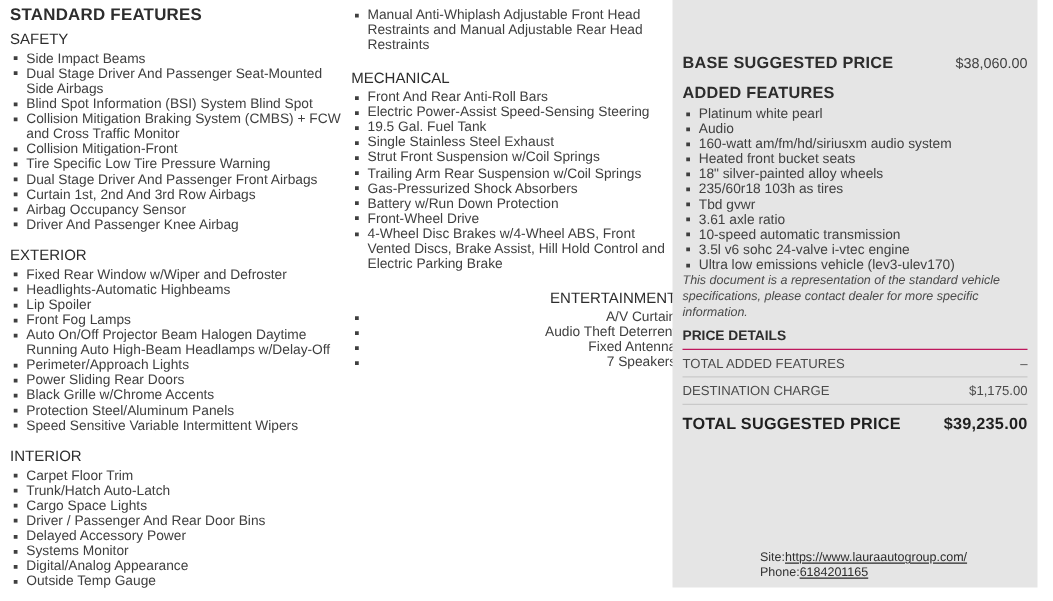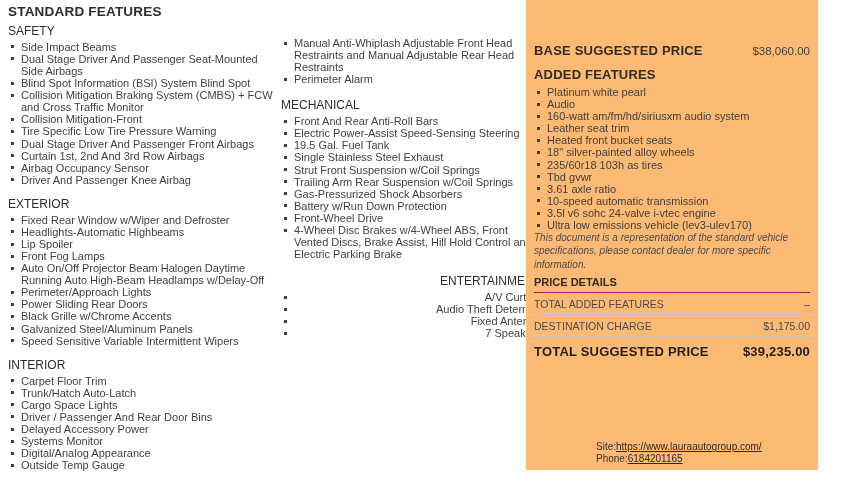--- a/index.html
+++ b/index.html
@@ -8,21 +8,21 @@
     font-family:"Liberation Sans", sans-serif;
     background:#ffffff;
     color:#3f3f3f;
     overflow:hidden;
   }
   .page { position:relative; width:842px; height:481px; background:#fff; }
 
   
   .col { position:absolute; }
   .col1 { left:8px; top:4px; width:266px; }
-  .col2 { left:281px; top:37px; width:260px; }
+  .col2 { left:281px; top:6px; width:260px; }
 
   .page-title {
     font-size:13.5px; font-weight:bold; color:#2d2d2d;
     letter-spacing:.2px; margin-bottom:6px;
   }
   .sec { margin-bottom:12px; }
   .sec-heading {
     font-size:12px; font-weight:normal; color:#2d2d2d;
     line-height:1.15; margin-bottom:2px;
   }
@@ -31,22 +31,22 @@
     position:relative; font-size:11px; line-height:12.1px;
     color:#3f3f3f; padding-left:13px;
   }
   ul.features li::before {
     content:""; position:absolute; left:3px; top:4.6px;
     width:3px; height:3px; background:#3f3f3f;
   }
 
   
   .price-panel {
-    position:absolute; left:526px; top:0; width:292px; height:470px;
-    background:#fdba74; padding:5px 8px 0 8px;
+    position:absolute; left:538px; top:0; width:292px; height:470px;
+    background:#e5e5e5; padding:5px 8px 0 8px;
   }
   .base-row { display:flex; justify-content:space-between; align-items:baseline; }
   .base-label { font-size:13px; font-weight:bold; color:#2d2d2d; letter-spacing:.2px; }
   .base-value { font-size:11.5px; color:#3f3f3f;margin-top:40px; }
   .added-heading {
     font-size:13px; font-weight:bold; color:#2d2d2d;
     letter-spacing:.2px; margin-top:9px; margin-bottom:4px;
   }
   .disclaimer {
     font-size:10px; font-style:italic; color:#4a4a4a;
@@ -101,21 +101,21 @@
       <ul class="features">
 
       <li>Fixed Rear Window w/Wiper and Defroster</li>
           <li>Headlights-Automatic Highbeams</li>
           <li>Lip Spoiler</li>
           <li>Front Fog Lamps</li>
           <li>Auto On/Off Projector Beam Halogen Daytime Running Auto High-Beam Headlamps w/Delay-Off</li>
           <li>Perimeter/Approach Lights</li>
           <li>Power Sliding Rear Doors</li>
           <li>Black Grille w/Chrome Accents</li>
-          <li>Galvanized Steel/Aluminum Panels</li>
+          <li>Protection Steel/Aluminum Panels</li>
           <li>Speed Sensitive Variable Intermittent Wipers</li>
         </ul>
     </section>
 
     <section class="sec">
       <div class="sec-heading">INTERIOR</div>
       <ul class="features">
 
       <li>Carpet Floor Trim</li>
           <li>Trunk/Hatch Auto-Latch</li>
@@ -127,21 +127,20 @@
           <li>Outside Temp Gauge</li>
         </ul>
     </section>
   </div>
 
   <div class="col col2">
     <section class="sec">
       <ul class="features">
 
       <li>Manual Anti-Whiplash Adjustable Front Head Restraints and Manual Adjustable Rear Head Restraints</li>
-          <li>Perimeter Alarm</li>
         </ul>
     </section>
 
     <section class="sec" style="margin-top:14px;">
       <div class="sec-heading">MECHANICAL</div>
       <ul class="features">
 
       <li>Front And Rear Anti-Roll Bars</li>
           <li>Electric Power-Assist Speed-Sensing Steering</li>
           <li>19.5 Gal. Fuel Tank</li>
@@ -172,21 +171,20 @@
       <span class="base-label">BASE SUGGESTED PRICE</span>
       <span class="base-value">$38,060.00</span>
     </div>
 
     <div class="added-heading">ADDED FEATURES</div>
     <ul class="features">
 
     <li>Platinum white pearl</li>
         <li>Audio</li>
         <li>160-watt am/fm/hd/siriusxm audio system</li>
-        <li>Leather seat trim</li>
         <li>Heated front bucket seats</li>
         <li>18" silver-painted alloy wheels</li>
         <li>235/60r18 103h as tires</li>
         <li>Tbd gvwr</li>
         <li>3.61 axle ratio</li>
         <li>10-speed automatic transmission</li>
         <li>3.5l v6 sohc 24-valve i-vtec engine</li>
         <li>Ultra low emissions vehicle (lev3-ulev170)</li>
       </ul>
 

